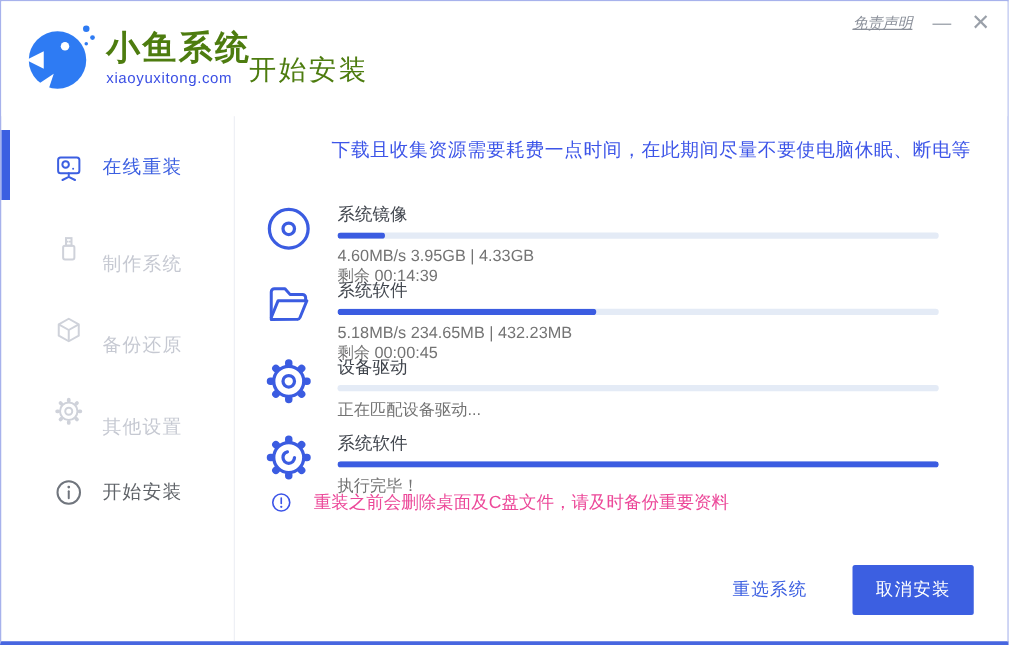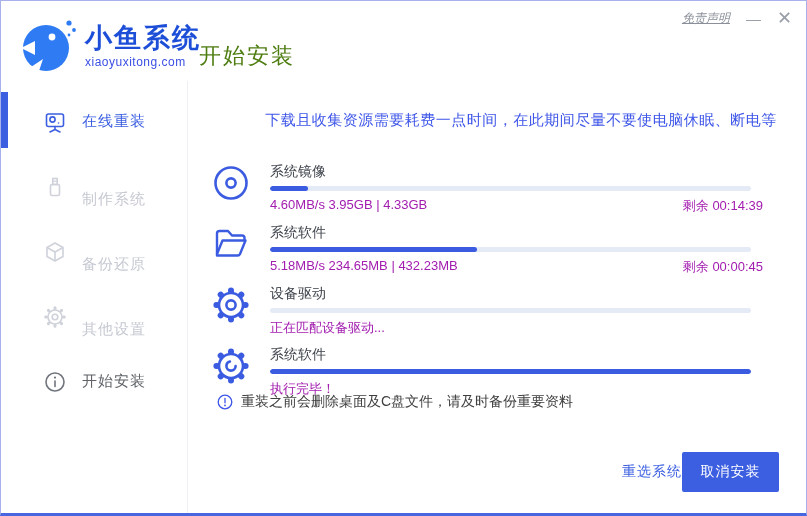--- a/index.html
+++ b/index.html
@@ -6,47 +6,47 @@
   .window{
     position:relative; width:807px; height:516px; box-sizing:border-box;
     border:1px solid #a7b2ec; border-bottom:3px solid #4766e0;
     background:#fff; overflow:hidden;
     font-family:"Liberation Sans","DejaVu Sans",sans-serif;
   }
   
   .header{position:absolute;top:0;left:0;right:0;height:92px;background:#fff;}
   .logo{position:absolute;left:18px;top:14px;display:flex;align-items:center;}
   .logo-text{margin-left:8px;display:flex;flex-direction:column;line-height:1;}
-  .logo-name{font-size:27px;font-weight:bold;color:#1d4ed8;letter-spacing:2px;}
+  .logo-name{font-size:27px;font-weight:bold;color:#4d7c0f;letter-spacing:2px;}
   .logo-sub{font-size:12px;font-weight:normal;color:#3b4fe4;margin-top:4px;letter-spacing:.5px;}
   .page-title{position:absolute;left:198px;top:40px;font-size:22px;color:#4d7c0f;letter-spacing:2px;}
   .win-controls{position:absolute;top:9px;right:14px;display:flex;align-items:center;gap:16px;}
   .disclaimer{font-size:12px;color:#8a8f99;text-decoration:underline;cursor:pointer;font-style:italic;}
   .ctl{color:#9aa0a9;font-size:15px;line-height:15px;cursor:pointer;}
   .ctl.close{font-size:18px;}
   
-  .sidebar{position:absolute;top:80px;left:0;width:187px;bottom:0;border-right:1px solid #eef0f5;box-sizing:border-box;padding-top:8px;}
+  .sidebar{position:absolute;top:92px;left:0;width:187px;bottom:0;border-right:1px solid #eef0f5;box-sizing:border-box;padding-top:8px;}
   .active-bar{position:absolute;left:0;top:11px;width:7px;height:56px;background:#3c5fe1;}
   .side-item{height:65px;display:flex;align-items:center;padding-left:42px;gap:15px;cursor:pointer;}
   .side-item .lbl{font-size:15px;letter-spacing:1px;}
   .side-item.active .lbl{color:#3c5fe1;}
   .side-item.dim .lbl{color:#c6c9d2;margin-top:25px;}
   .side-item.normal .lbl{color:#5f6368;}
   
   .main{position:absolute;left:188px;top:92px;right:1px;bottom:3px;padding-left:48px;}
   .notice{margin-top:18px;text-align:center;font-size:15px;color:#3d55e8;letter-spacing:.5px;}
   .tasks{position:absolute;left:0;right:0;top:68px;}
   .task{position:relative;height:61px;}
   .task-icon{position:absolute;left:22px;top:2px;width:40px;height:40px;}
   .task-label{position:absolute;left:81px;top:2px;font-size:14px;color:#40454d;}
   .task-bar{position:absolute;left:81px;right:54px;top:25px;height:5px;background:#e4ebf6;border-radius:3px;overflow:hidden;}
   .task-fill{height:100%;background:#3b5ce1;border-radius:3px;}
-  .task-status{position:absolute;left:81px;right:42px;top:36px;display:flex;justify-content:space-between;font-size:13px;color:#a21caf;}
-  .note{position:absolute;left:28px;top:300px;display:flex;align-items:center;gap:8px;font-size:14px;color:#404040;}
-  .footer{position:absolute;right:26px;bottom:18px;display:flex;align-items:center;}
+  .task-status{position:absolute;left:81px;right:42px;top:36px;display:flex;justify-content:flex-end;font-size:13px;color:#737373;flex-direction:column;}
+  .note{position:absolute;left:28px;top:300px;display:flex;align-items:center;gap:18px;font-size:14px;color:#ec4899;}
+  .footer{position:absolute;right:26px;bottom:18px;display:flex;align-items:center;gap:36px;}
   .reselect{font-size:14px;color:#3c5fe1;cursor:pointer;letter-spacing:1px;}
   .cancel-btn{width:97px;height:40px;background:#3c5fe1;color:#fff;font-size:14px;border:none;border-radius:2px;cursor:pointer;letter-spacing:1px;font-family:inherit;}
   svg{display:block;}
 </style>
 </head>
 <body>
 
 <div class="window">
 
   <div class="header">

